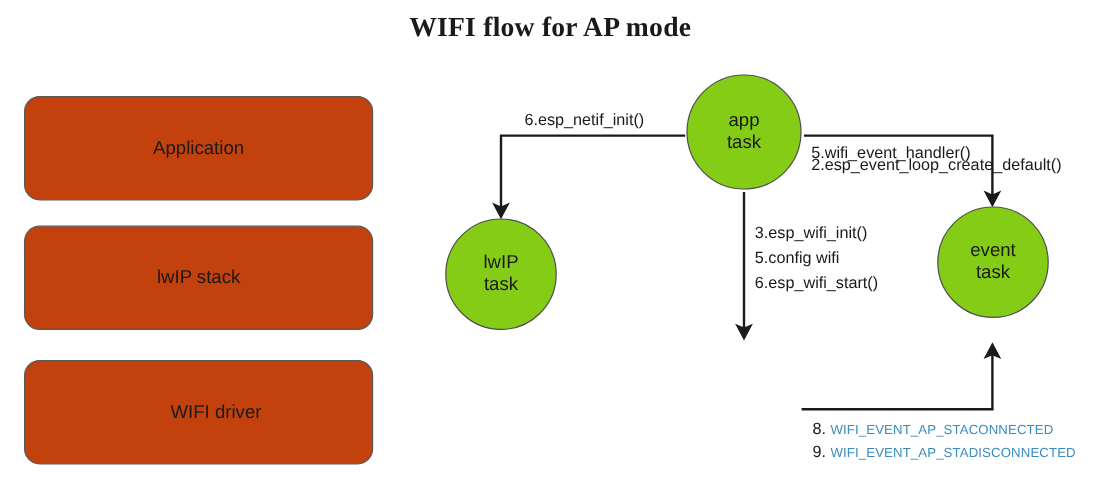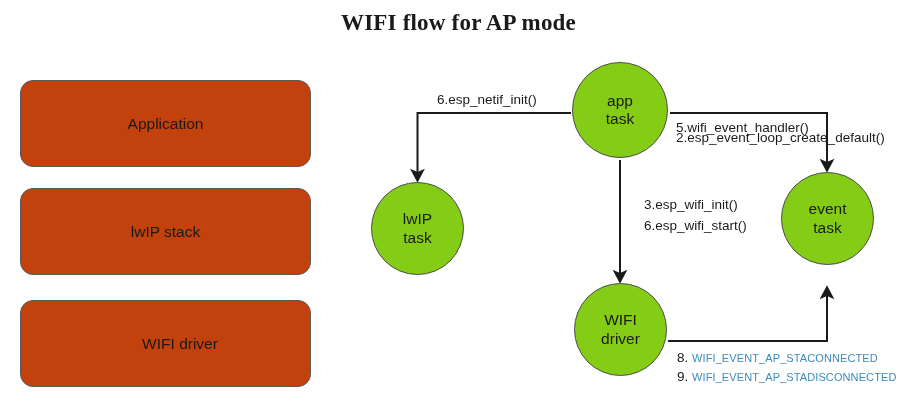--- a/index.html
+++ b/index.html
@@ -100,21 +100,21 @@
     position: absolute;
     font-size: 13.5px;
     color: #1a1a1a;
     white-space: nowrap;
     line-height: 1.42;
   }
   #label-1 { left: 437px; top:  90px; }
   #label-2 { left: 676px; top:  88px; margin-top: 40px; }
   #label-4 { left: 676px; top: 118px; }
 
-  #label-center { left: 644px; top: 184px; margin-top: 11px; }
+  #label-center { left: 629px; top: 184px; }
   #label-center div { margin-bottom: 2px; }
 
   .event-label {
     position: absolute;
     font-size: 13.5px;
     color: #1a1a1a;
     white-space: nowrap;
     line-height: 1.35;
   }
   .event-label .evt-num {
@@ -168,33 +168,30 @@
     <span>task</span>
   </div>
   <div class="task-circle" id="circle-lwip-task">
     <span>lwIP</span>
     <span>task</span>
   </div>
   <div class="task-circle" id="circle-event-task">
     <span>event</span>
     <span>task</span>
   </div>
-  <div class="task-circle" id="circle-wifi-driver">
-    <span>WIFI</span>
-    <span>driver</span>
-  </div>
 
   <div class="edge-label" id="label-1">6.esp_netif_init()</div>
 
   <div class="edge-label" id="label-2">2.esp_event_loop_create_default()</div>
 
   <div class="edge-label" id="label-4">5.wifi_event_handler()</div>
 
   <div class="edge-label" id="label-center">
     <div>3.esp_wifi_init()</div>
+    <div>5.config wifi</div>
     <div>6.esp_wifi_start()</div>
   </div>
 
   <div class="event-label" id="label-8">
     <span class="evt-num">8.</span>
     <span class="evt-const blue">WIFI_EVENT_AP_STACONNECTED</span>
   </div>
   <div class="event-label" id="label-9">
     <span class="evt-num">9.</span>
     <span class="evt-const blue">WIFI_EVENT_AP_STADISCONNECTED</span>

